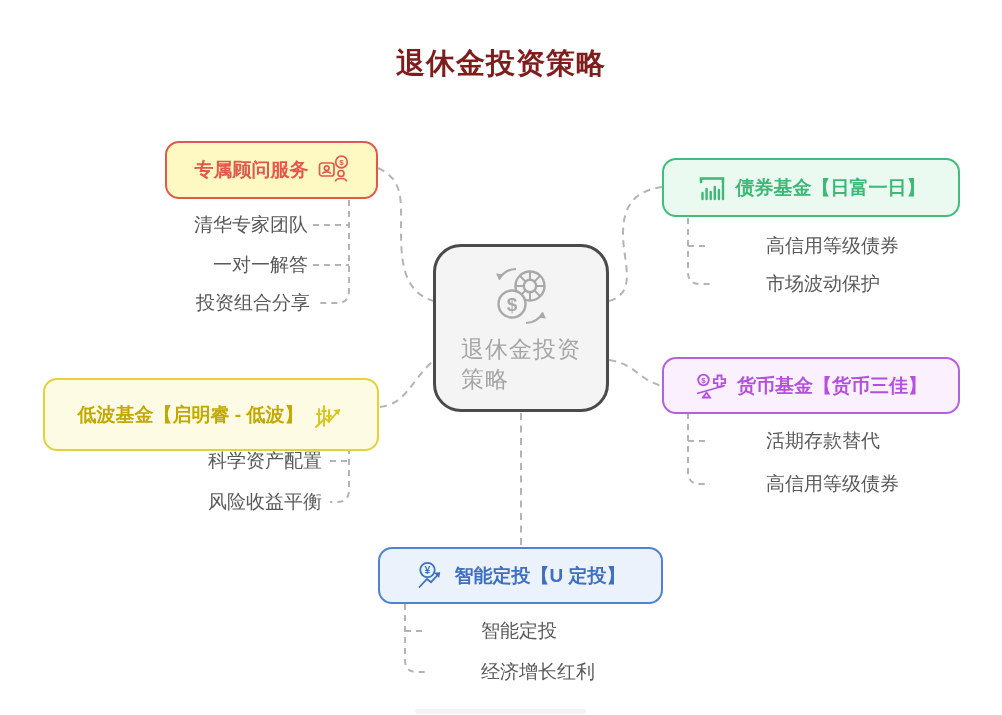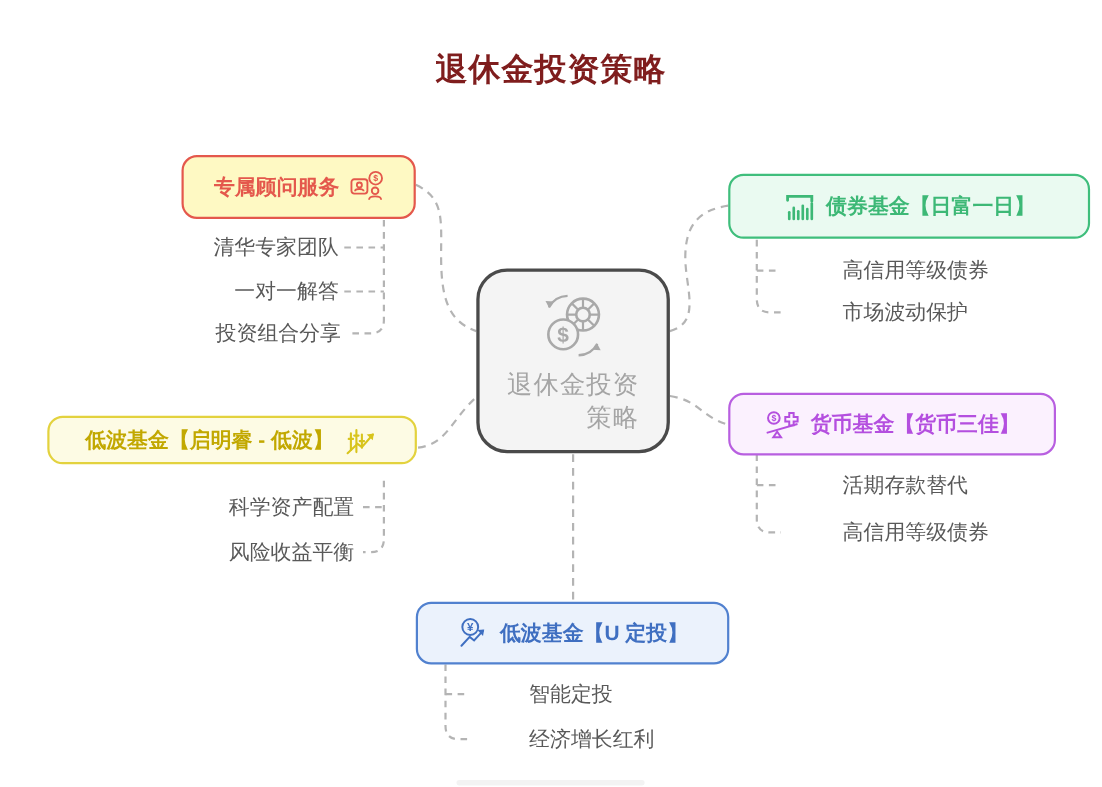--- a/index.html
+++ b/index.html
@@ -13,36 +13,36 @@
   }
   #wires{position:absolute;left:0;top:0;z-index:0;}
   .node{
     position:absolute;z-index:2;display:flex;align-items:center;justify-content:center;
     gap:9px;border-radius:14px;font-size:19px;font-weight:600;white-space:nowrap;
     box-sizing:border-box;
   }
   .node svg{flex:0 0 auto;}
   .n-advisor{left:165px;top:141px;width:213px;height:58px;
     background:#fef9c3;border:2.5px solid #e4584c;color:#e4584c;}
-  .n-bond{left:662px;top:158px;width:329px;height:59px;
+  .n-bond{left:662px;top:158px;width:298px;height:59px;
     background:#eafaf1;border:2.5px solid #3fbe7c;color:#3db876;}
-  .n-lowvol{left:43px;top:378px;width:336px;height:44px;
+  .n-lowvol{left:43px;top:378px;width:336px;height:73px;
     background:#fdfbe4;border:2.5px solid #e3d23e;color:#c2a800;}
   .n-money{left:662px;top:357px;width:298px;height:57px;
     background:#fbf1fe;border:2.5px solid #b85fe0;color:#b44fdf;}
   .n-index{left:378px;top:547px;width:285px;height:57px;
     background:#ebf2fc;border:2.5px solid #5181cf;color:#3f6fc1;}
   .n-center{
     left:433px;top:244px;width:176px;height:168px;z-index:2;
     background:#f4f4f4;border:3px solid #4a4a4a;border-radius:28px;
     display:flex;flex-direction:column;align-items:center;justify-content:center;
     position:absolute;box-sizing:border-box;
   }
   .center-label{
-    color:#a5a5a5;font-size:23px;line-height:30px;text-align:right;
+    color:#a5a5a5;font-size:23px;line-height:30px;text-align:left;
     margin-top:4px;letter-spacing:1px;
   }
   .leaf{
     position:absolute;z-index:2;font-size:19px;color:#595959;
     white-space:nowrap;transform:translateY(-50%);margin-left:48px;
   }
   .leaf.r{text-align:right;}
   .scroll-thumb{
     position:absolute;left:415px;top:709px;width:171px;height:5px;
     border-radius:3px;background:#f3f3f3;z-index:3;
@@ -177,21 +177,21 @@
 
   <div class="node n-index">
     <svg width="30" height="30" viewBox="0 0 30 30">
       <g fill="none" stroke="#3f6fc1" stroke-width="1.8" stroke-linecap="round">
         <circle cx="11.5" cy="9" r="7.2"></circle>
         <path d="M3.5,26 L11,18 L15,21.2 L23,12.5"></path>
       </g>
       <path d="M24.2,11.3 l-6.3,0.5 l5.2,5.3 z" fill="#3f6fc1"></path>
       <text x="11.5" y="12.8" text-anchor="middle" font-size="10.5" font-weight="bold" fill="#3f6fc1" font-family="Liberation Sans, sans-serif">¥</text>
     </svg>
-    <span>低波基金【U 定投】</span>
+    <span>智能定投【U 定投】</span>
   </div>
 
   <div class="leaf r" style="right:694px;top:225px">清华专家团队</div>
   <div class="leaf r" style="right:694px;top:265px">一对一解答</div>
   <div class="leaf r" style="right:692px;top:303px">投资组合分享</div>
 
   <div class="leaf" style="left:718px;top:246px">高信用等级债券</div>
   <div class="leaf" style="left:718px;top:284px">市场波动保护</div>
 
   <div class="leaf r" style="right:680px;top:461px">科学资产配置</div>

